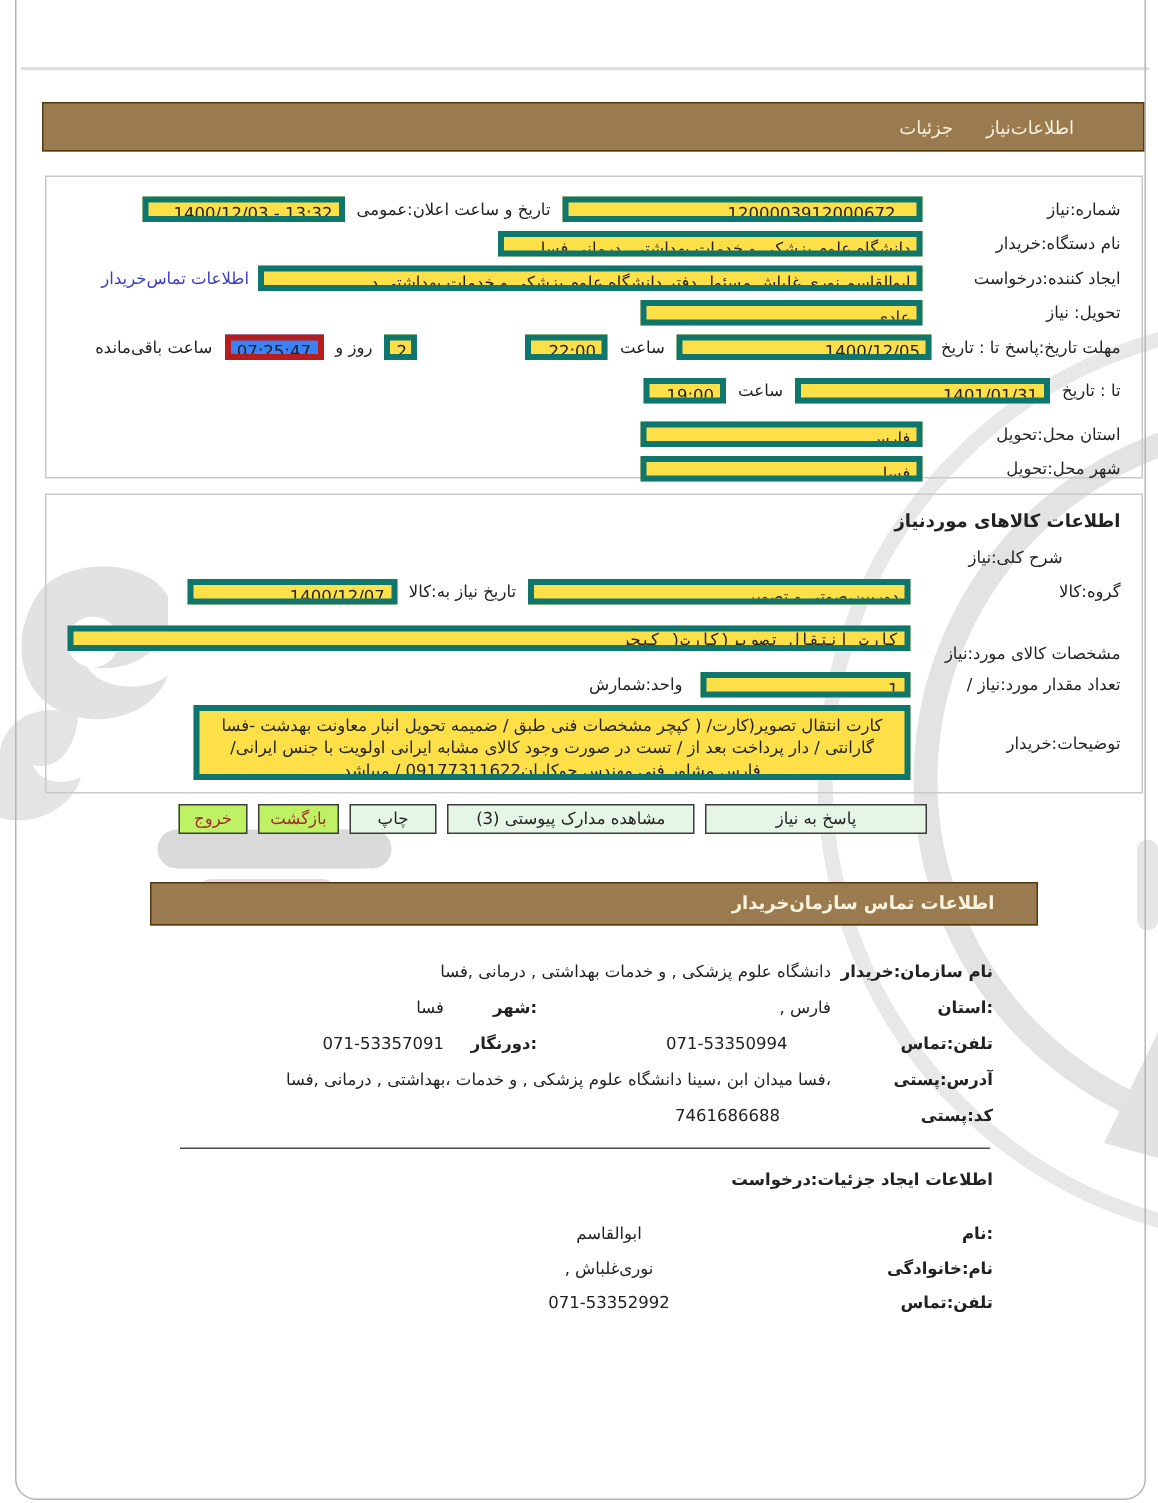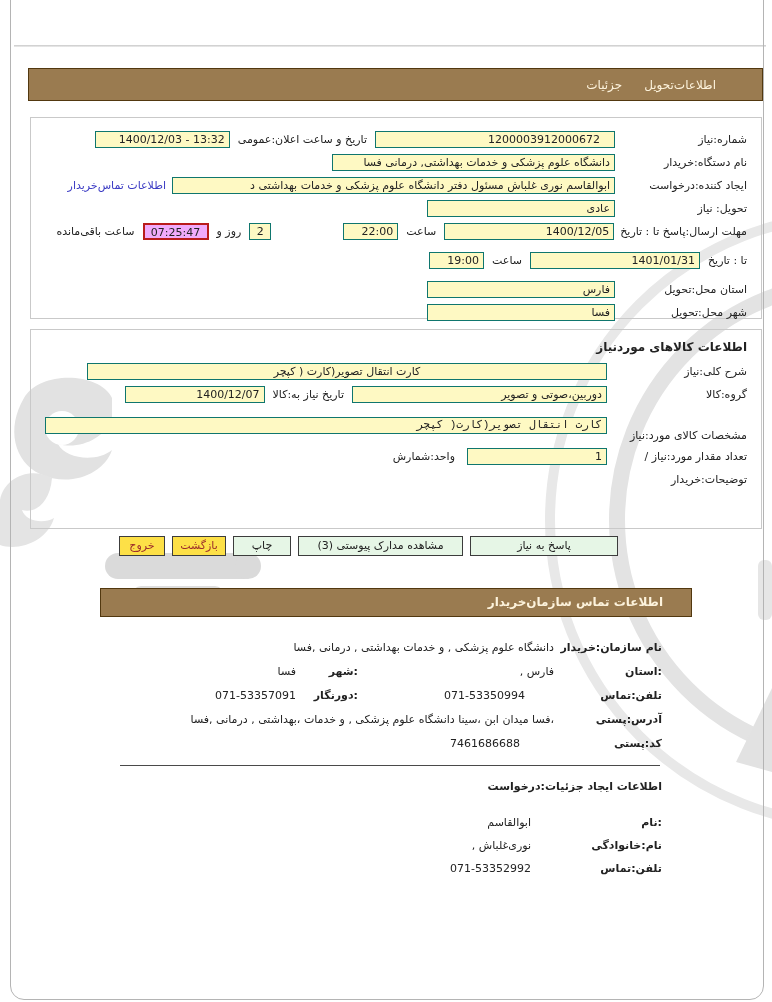--- a/index.html
+++ b/index.html
@@ -40,57 +40,57 @@
     position:absolute;left:30px;width:732px;
     border:1px solid #c9c9c9;box-sizing:border-box;
     background:transparent;z-index:2;
   }
   #panel1{top:117px;height:202px;padding:12px 14px 0 10px;}
   #panel2{top:329px;height:200px;padding:8px 14px 0 10px;}
   .prow{display:flex;align-items:center;margin-bottom:5px;min-height:18px;}
   .lbl{width:132px;flex-shrink:0;text-align:right;}
   .lbl2{margin:0 8px;flex-shrink:0;}
   .box{
-    border:1px solid #0f766e;background:#fef9c3;height:17px;line-height:15px;
+    border:4px solid #0f766e;background:#fde047;height:17px;line-height:15px;
     box-sizing:border-box;padding:0 4px;overflow:hidden;white-space:nowrap;
   }
   .num{direction:ltr;text-align:right;}
   .section-title{font-weight:bold;font-size:12px;margin:2px 0 8px 0;}
-  .tanbox{background:#f0abfc;border:2px solid #b91c1c;text-align:center;}
+  .tanbox{background:#3b82f6;border:4px solid #b91c1c;text-align:center;}
   .notes{
     height:50px;line-height:15px;white-space:normal;text-align:center;
     padding:2px 8px;
   }
   .link{color:#3b3bc4;margin-right:6px;cursor:pointer;white-space:nowrap;}
   
   .btnrow{
     position:absolute;top:536px;right:154px;display:flex;gap:7px;z-index:2;
   }
   .btn{
     height:20px;border:1px solid #3c3c3c;box-sizing:border-box;
     font-size:11px;line-height:18px;text-align:center;
     font-family:"DejaVu Sans",sans-serif;padding:0 4px;cursor:pointer;
   }
   .btn.green{background:#e6f6e6;color:#222;}
-  .btn.pink{background:#fde047;color:#9c2b2b;}
+  .btn.pink{background:#bef264;color:#9c2b2b;}
   
   .orgsec{position:absolute;left:100px;top:636px;width:592px;z-index:2;padding-right:30px;box-sizing:border-box;}
   .orow{display:flex;align-items:center;height:23px;margin-bottom:1px;}
   .olbl{font-weight:bold;width:108px;flex-shrink:0;text-align:right;}
   .olbl2{font-weight:bold;width:62px;flex-shrink:0;text-align:right;}
   .oval{text-align:right;}
   .oval.w1{width:196px;}
   .oval.w2{width:110px;padding-left:14px;box-sizing:border-box;}
   .ltrn{direction:ltr;}
   
   .divider{position:absolute;left:120px;top:765px;width:540px;border-top:1px solid #4a4a4a;z-index:2;}
   .creatorsec{position:absolute;left:100px;top:780px;width:592px;z-index:2;padding-right:30px;box-sizing:border-box;}
   .ctitle{font-weight:bold;margin-bottom:18px;}
   .crow{display:flex;align-items:center;height:23px;}
-  .cval{width:200px;margin-right:23px;text-align:right;}
+  .cval{width:200px;margin-right:48px;text-align:center;}
 </style>
 </head>
 <body>
 
 <svg class="watermark" width="772" height="1002" viewBox="0 0 772 1002">
   <circle cx="855" cy="520" r="238" fill="none" stroke="#e3e3e3" stroke-width="16"></circle>
   <circle cx="855" cy="520" r="305" fill="none" stroke="#e8e8e8" stroke-width="10"></circle>
   <path d="M112,398 C100,372 40,370 24,398 C6,428 14,462 40,474 C70,488 104,474 112,450 C98,462 66,460 58,444 C80,450 104,438 112,420 Z" fill="#e2e2e2"></path>
   <circle cx="62" cy="428" r="17" fill="#ffffff"></circle>
   <path d="M52,478 C30,466 4,478 0,500 L0,545 C20,552 48,540 54,518 C44,524 26,522 22,510 C36,514 50,502 52,478 Z" fill="#e4e4e4"></path>
@@ -98,21 +98,21 @@
   <rect x="132" y="586" width="92" height="18" rx="9" fill="#dedede"></rect>
   <circle cx="248" cy="566" r="13" fill="#dadada"></circle>
   <polygon points="772,688 736,762 772,772" fill="#e2e2e2"></polygon>
   <rect x="758" y="560" width="14" height="60" rx="6" fill="#e6e6e6"></rect>
 </svg>
 
 <div class="outer-frame"></div>
 <div class="topline"></div>
 
 <div class="tabbar">
-  <span>اطلاعات‌تحویل</span>
+  <span>اطلاعات‌نیاز</span>
   <span>جزئیات</span>
 </div>
 
 <div class="panel" id="panel1">
   <div class="prow">
     <span class="lbl">شماره:نیاز</span>
     <span class="box num" style="width:240px;padding-right:14px;padding-left:28px;">1200003912000672</span>
     <span class="lbl2">تاریخ و ساعت اعلان:عمومی</span>
     <span class="box num" style="width:135px;">1400/12/03 - 13:32</span>
   </div>
@@ -123,21 +123,21 @@
   <div class="prow">
     <span class="lbl">ایجاد کننده:درخواست</span>
     <span class="box" style="width:443px;">ابوالقاسم نوری غلباش مسئول دفتر دانشگاه علوم پزشکی و خدمات بهداشتی د</span>
     <span class="link">اطلاعات تماس‌خریدار</span>
   </div>
   <div class="prow">
     <span class="lbl">تحویل: نیاز</span>
     <span class="box" style="width:188px;">عادی</span>
   </div>
   <div class="prow">
-    <span style="margin-left:6px;">مهلت ارسال:پاسخ تا : تاریخ</span>
+    <span style="margin-left:6px;">مهلت تاریخ:پاسخ تا : تاریخ</span>
     <span class="box num" style="width:170px;">1400/12/05</span>
     <span class="lbl2">ساعت</span>
     <span class="box num" style="width:55px;text-align:right;">22:00</span>
     <span style="width:72px;"></span>
     <span class="box num" style="width:22px;text-align:center;">2</span>
     <span class="lbl2">روز و</span>
     <span class="box num tanbox" style="width:66px;">07:25:47</span>
     <span class="lbl2">ساعت باقی‌مانده</span>
   </div>
   <div class="prow" style="min-height:30px;">
@@ -152,40 +152,40 @@
   </div>
   <div class="prow">
     <span class="lbl">شهر محل:تحویل</span>
     <span class="box" style="width:188px;">فسا</span>
   </div>
 </div>
 
 <div class="panel" id="panel2">
   <div class="section-title">اطلاعات کالاهای موردنیاز</div>
   <div class="prow">
-    <span class="lbl" style="width:140px;">شرح کلی:نیاز</span>
-    <span class="box" style="width:520px;text-align:center;">کارت انتقال تصویر(کارت ( کپچر</span>
+    <span class="lbl" style="width:140px;text-align:center;">شرح کلی:نیاز</span>
   </div>
   <div class="prow">
     <span class="lbl" style="width:140px;">گروه:کالا</span>
     <span class="box" style="width:255px;">دوربین،صوتی و تصویر</span>
     <span class="lbl2">تاریخ نیاز به:کالا</span>
     <span class="box num" style="width:140px;">1400/12/07</span>
   </div>
   <div class="prow">
     <span class="lbl" style="width:140px;margin-top:21px;">مشخصات کالای مورد:نیاز</span>
     <span class="box" style="flex:1;margin-left:4px;font-family:Liberation Mono, monospace;">کارت انتقال تصویر(کارت( کپچر</span>
   </div>
   <div class="prow">
     <span class="lbl" style="width:140px;">تعداد مقدار مورد:نیاز /</span>
     <span class="box num" style="width:140px;">1</span>
     <span class="lbl2" style="margin:0 12px;">واحد:شمارش</span>
   </div>
   <div class="prow">
     <span class="lbl" style="width:140px;">توضیحات:خریدار</span>
+    <span class="box notes" style="width:478px;">کارت انتقال تصویر(کارت/ ( کپچر مشخصات فنی طبق / ضمیمه تحویل انبار معاونت بهدشت -فسا گارانتی / دار پرداخت بعد از / تست در صورت وجود کالای مشابه ایرانی اولویت با جنس ایرانی/ فارس مشاور فنی مهندس جوکاران09177311622 / میباشد</span>
   </div>
 </div>
 
 <div class="btnrow">
   <button class="btn green" style="width:148px;">پاسخ به نیاز</button>
   <button class="btn green" style="width:165px;">مشاهده مدارک پیوستی (3)</button>
   <button class="btn green" style="width:58px;">چاپ</button>
   <button class="btn pink" style="width:54px;">بازگشت</button>
   <button class="btn pink" style="width:46px;">خروج</button>
 </div>

